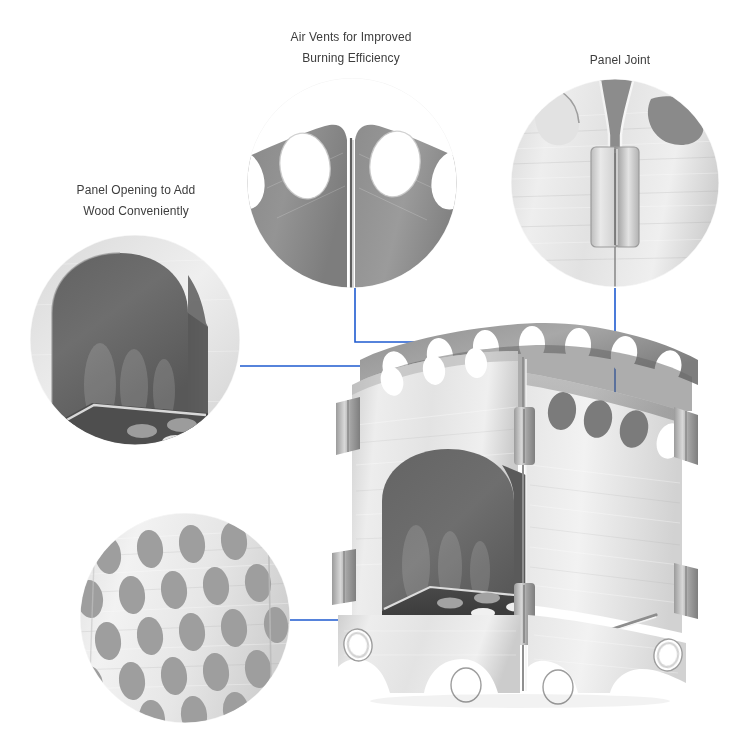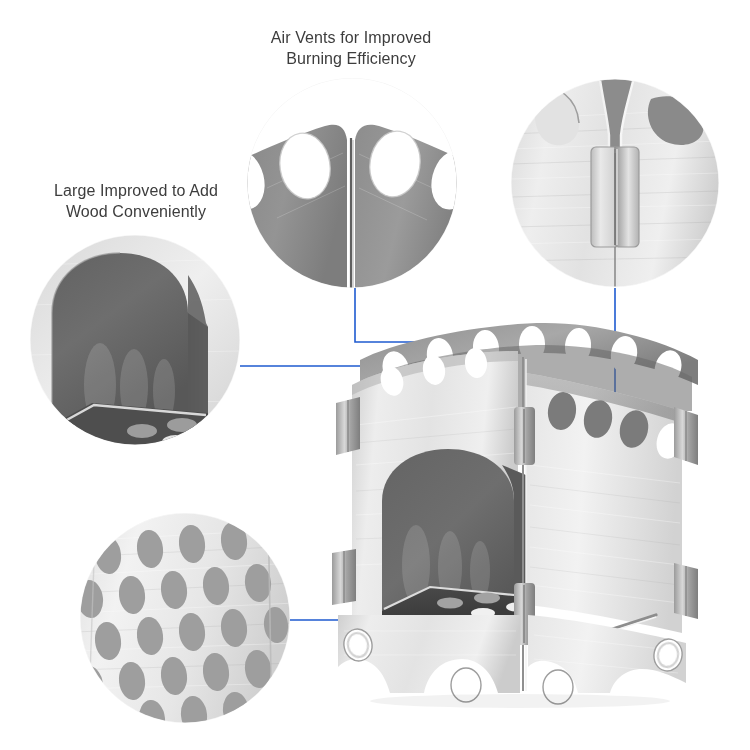--- a/index.html
+++ b/index.html
@@ -9,21 +9,21 @@
     font-family:"Liberation Sans", sans-serif;
     color:#3c3c3c;
     position:relative;
     overflow:hidden;
   }
   #stage { position:absolute; inset:0; width:750px; height:750px; }
 
   
   .label {
     position:absolute;
-    font-size:16px;
+    font-size:12px;
     line-height:21px;
     color:#3d3d3d;
     text-align:center;
     white-space:pre-line;
     letter-spacing:.1px;
   }
   #label-vents   { left:240px; top:27px;  width:222px; }
   #label-joint   { left:535px; top:50px;  width:170px; }
   #label-opening { left:28px;  top:180px; width:216px; }
   #label-ashnet  { left:62px;  top:478px; width:232px; }
@@ -69,22 +69,23 @@
       <circle cx="462" cy="342" r="7.5"></circle>
       <circle cx="572" cy="443" r="7.5"></circle>
       <circle cx="452" cy="501" r="8"></circle>
       <circle cx="504" cy="588" r="7.5"></circle>
     </g>
   </svg>
 
   <div class="label" id="label-vents">Air Vents for Improved
 Burning Efficiency</div>
 
-
-  <div class="label" id="label-opening">Large Improved to Add
+  <div class="label" id="label-joint">Panel Joint</div>
+
+  <div class="label" id="label-opening">Panel Opening to Add
 Wood Conveniently</div>
 
 
   <div class="detail" id="circle-vents">
     <svg viewBox="0 0 210 210" xmlns="http://www.w3.org/2000/svg">
       <defs>
         <clipPath id="clipV">
             <circle cx="105" cy="105" r="104.5"></circle>
           </clipPath>
         <linearGradient id="vGradL" x1="0" y1="0" x2="1" y2="0.35">

